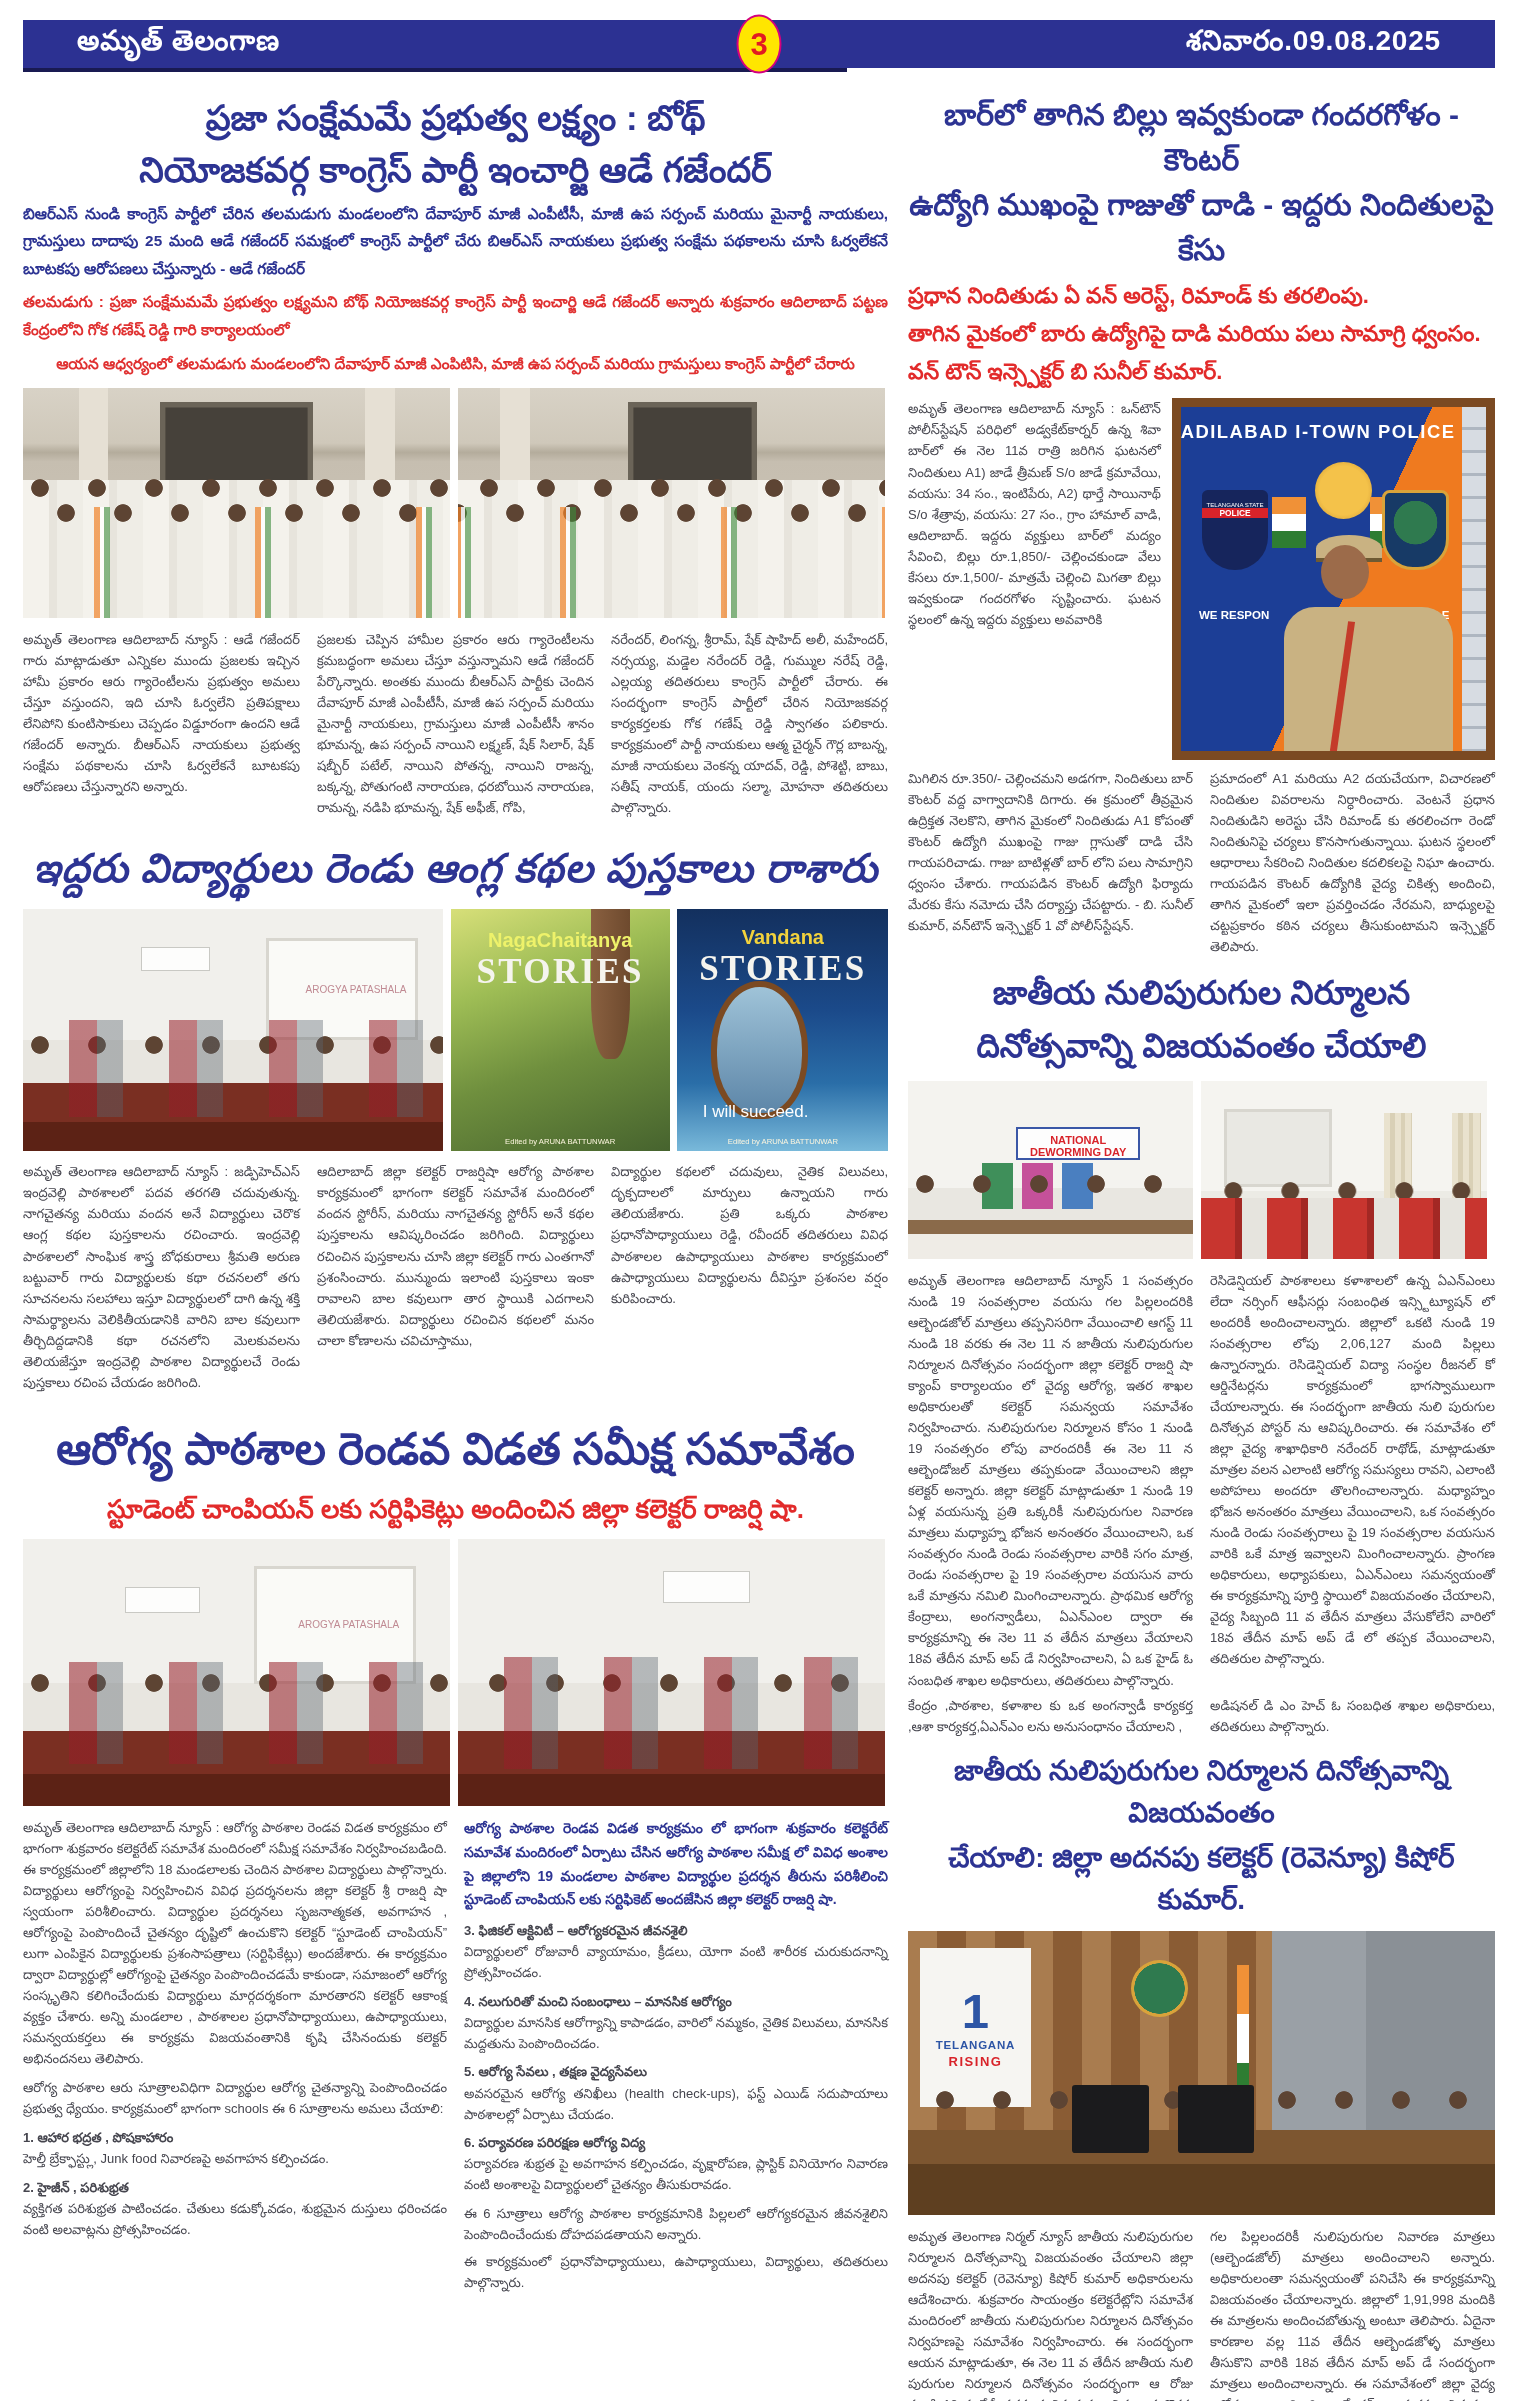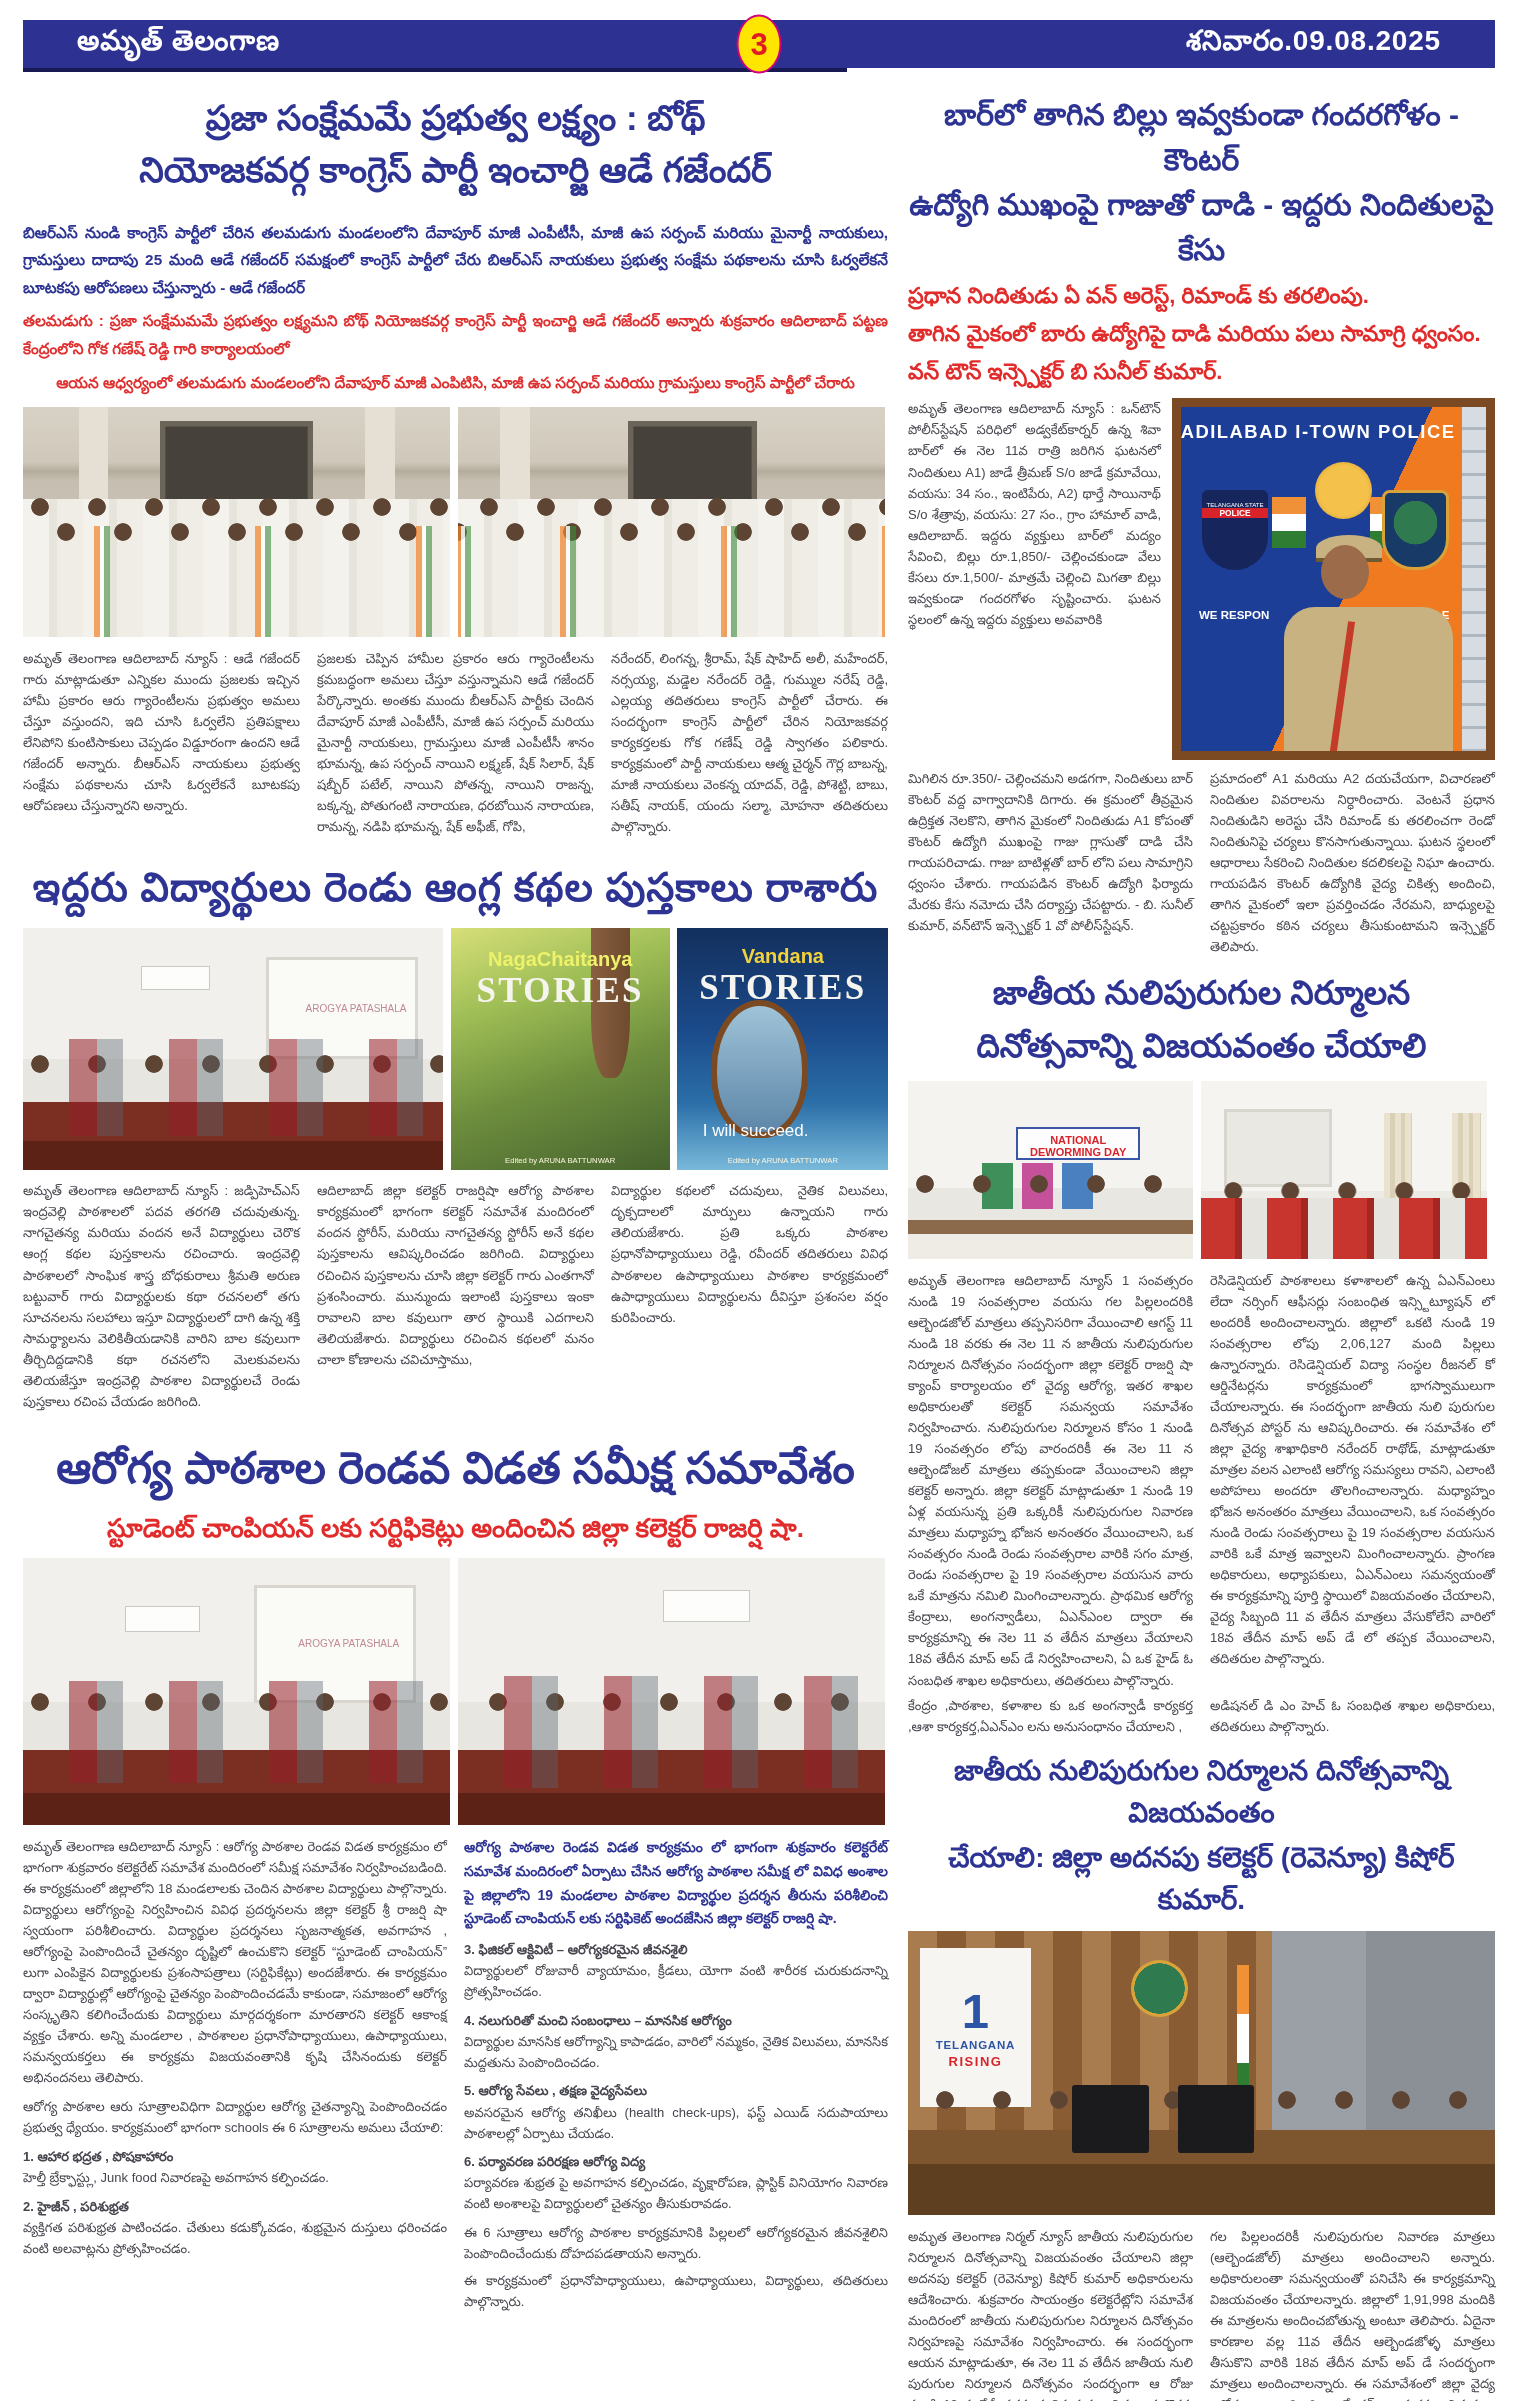--- a/index.html
+++ b/index.html
@@ -9,27 +9,27 @@
   .paper-name,.issue-date{color:#ffffff;font-weight:bold;font-size:28px;letter-spacing:0.8px;}
   .page-circle{position:absolute;left:50%;top:50%;transform:translate(-50%,-50%);width:41px;height:55px;background:#ffe600;border:2.3px solid #d4007f;border-radius:50%;display:flex;align-items:center;justify-content:center;color:#e11b22;font-size:31px;font-weight:bold;}
   .mast-underline{height:3.8px;background:#191a52;width:56%;}
   
   .cols{display:flex;gap:20px;margin-top:20px;}
   .leftcol{width:865px;flex:none;}
   .rightcol{flex:1;min-width:0;}
   
   .h-blue{color:#2d3493;font-weight:bold;text-align:center;line-height:1.5;}
   .h1a{font-size:35px;}
-  .h2a{font-size:40px;letter-spacing:0.8px;margin-top:20px;}
+  .h2a{font-size:40px;letter-spacing:0.8px;margin-top:20px;font-style:italic;}
   .h3a{font-size:44px;margin-top:23px;}
   .hr1{font-size:30px;}
   .hr2{font-size:33px;margin-top:10.7px;}
   .hr3{font-size:28px;margin-top:12.3px;}
   .sub-red{color:#e22b2b;font-weight:bold;text-align:center;line-height:1.5;}
-  .lead-blue{color:#2d3493;font-size:15.3px;line-height:1.8;font-weight:600;text-align:justify;margin-top:22px;}
+  .lead-blue{color:#2d3493;font-size:15.3px;line-height:1.8;font-weight:600;text-align:justify;margin-top:3px;}
   .lead-red{color:#e03131;font-size:15.3px;line-height:1.8;font-weight:600;text-align:justify;margin-top:6.1px;}
   .body-txt{color:#45454e;font-size:13px;line-height:1.62;text-align:justify;}
   .tcols{display:flex;gap:17px;margin-top:10.7px;}
   .tcols>div{flex:1;min-width:0;}
   .cap-blue{color:#2d3493;font-weight:bold;font-size:14px;line-height:1.7;text-align:justify;}
   .item-t{font-weight:bold;margin-top:7.7px;}
   
   .photo{position:relative;overflow:hidden;background:#ddd;flex:none;}
   .prow{display:flex;gap:7.7px;margin-top:10.7px;}
   .ph-congress{background:linear-gradient(180deg,#d8d2c6 0%,#cfc8ba 24%,#b4ac9c 28%,#c6beb0 32%,#cfc8bb 100%);}

